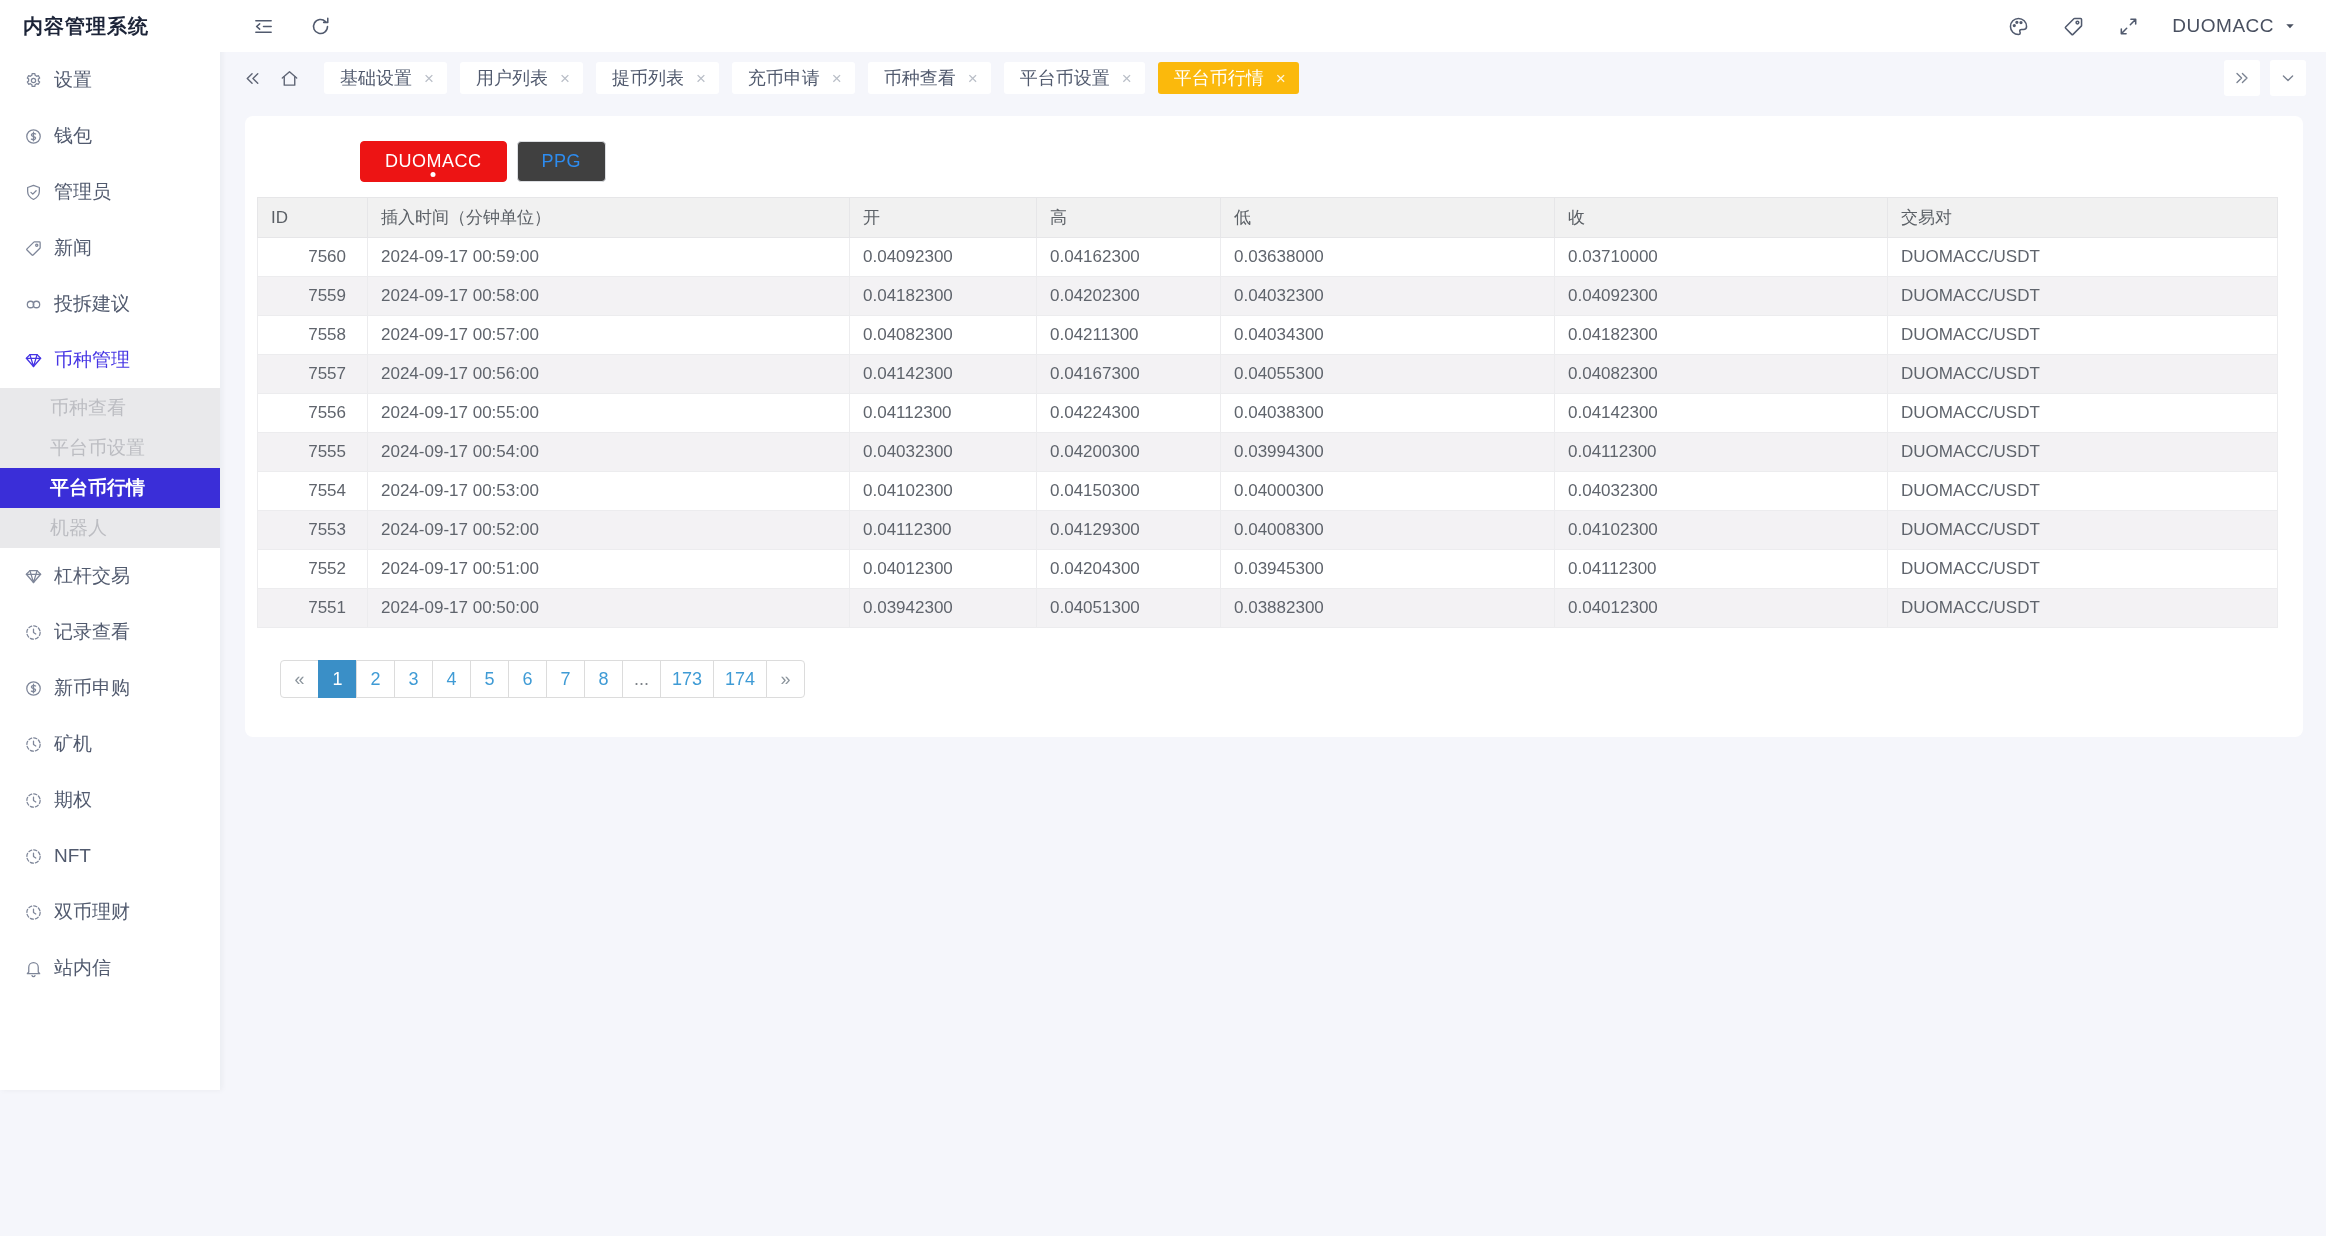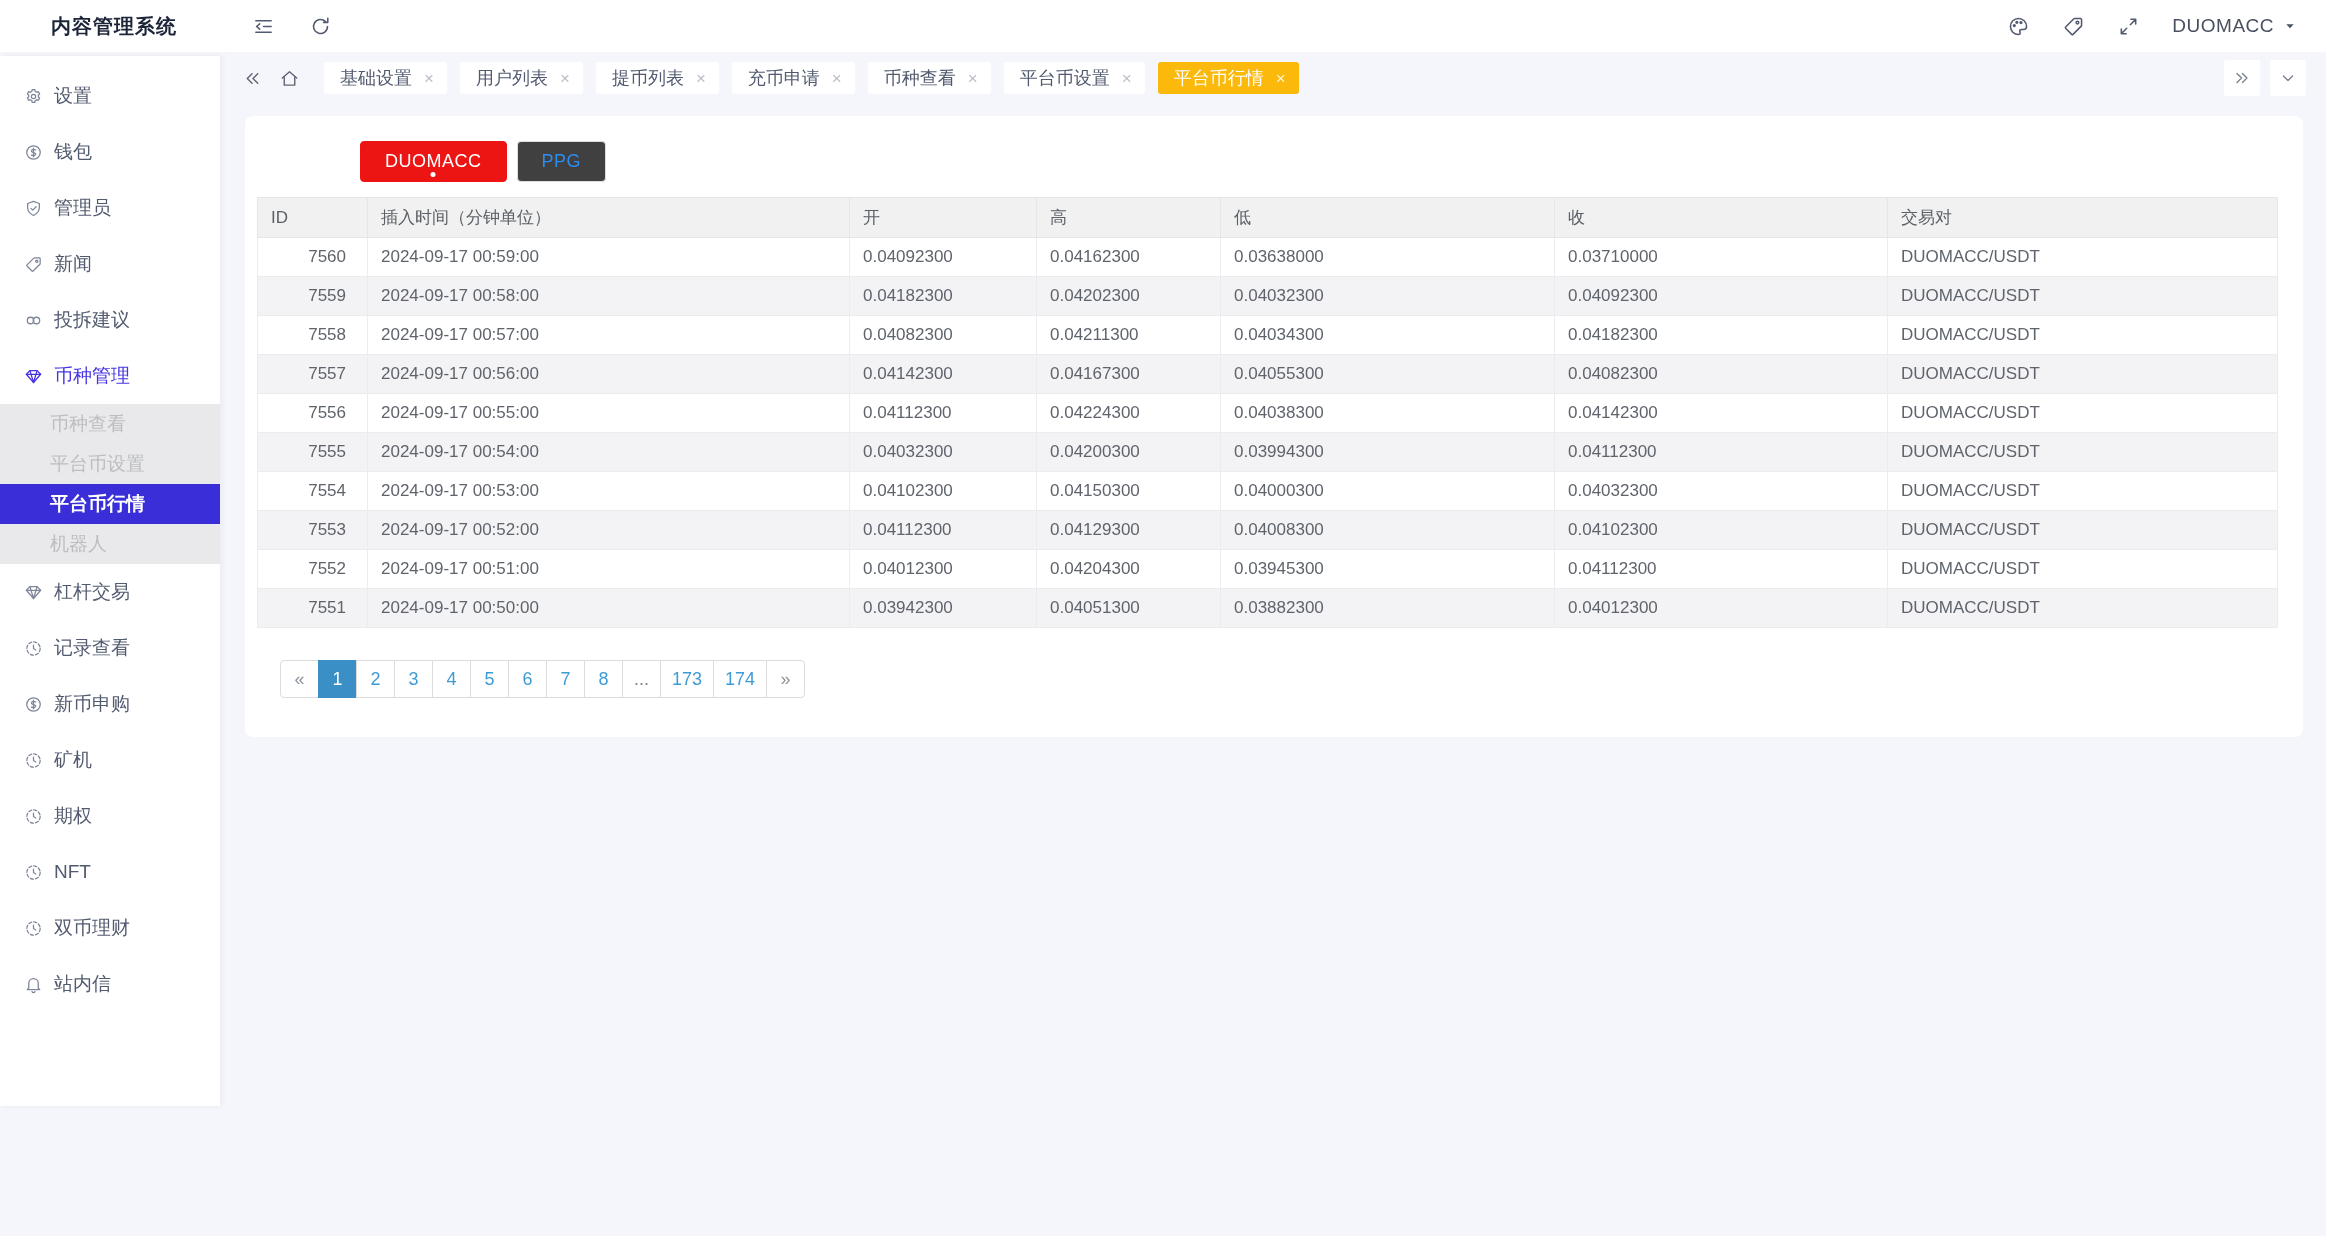--- a/index.html
+++ b/index.html
@@ -1,33 +1,33 @@
 <!DOCTYPE html>
 <html><head>
 <meta charset="utf-8">
 <style>
   * { margin:0; padding:0; box-sizing:border-box; }
   html,body { width:2326px; height:1236px; overflow:hidden; }
   body { font-family:"Liberation Sans", sans-serif; background:#f5f6fb; color:#515a6e; }
 
   
   .topbar { position:absolute; top:0; left:0; width:2326px; height:52px; background:#fff; display:flex; align-items:center; z-index:30; }
-  .logo-area { width:220px; padding-left:51px; flex:0 0 auto; }
+  .logo-area { width:220px; padding-left:23px; flex:0 0 auto; }
   .app-title { font-size:20px; font-weight:600; color:#1c2438; letter-spacing:1px; }
   .topbar-left { display:flex; align-items:center; gap:34px; margin-left:32px; }
   .topbar-right { margin-left:auto; display:flex; align-items:center; gap:32px; margin-right:28px; }
   .tb-icon { width:23px; height:23px; color:#515a6e; cursor:pointer; display:inline-block; }
   .tb-icon svg { width:100%; height:100%; }
   .user-drop { display:flex; align-items:center; gap:8px; cursor:pointer; }
   .user-label { font-size:19px; color:#495060; letter-spacing:.5px; }
   .caret { width:16px; height:16px; color:#495060; }
   .caret svg { width:100%; height:100%; }
 
   
-  .sidebar { position:absolute; top:56px; left:0; width:220px; height:1050px; background:#fff; box-shadow:2px 0 6px rgba(29,35,41,.05); z-index:20; padding-top:12px; }
+  .sidebar { position:absolute; top:40px; left:0; width:220px; height:1050px; background:#fff; box-shadow:2px 0 6px rgba(29,35,41,.05); z-index:20; padding-top:12px; }
   .side-item { height:56px; display:flex; align-items:center; padding-left:24px; cursor:pointer; color:#515a6e; }
   .side-item .icon { width:19px; height:19px; color:#7e8699; margin-right:11px; flex:0 0 auto; }
   .side-item .icon svg { width:100%; height:100%; }
   .side-label { font-size:19px; }
   .side-item.parent-active { color:#4534e4; }
   .side-item.parent-active .icon { color:#4534e4; }
   .sub-menu { background:#e9e9eb; }
   .sub-item { height:40px; line-height:40px; padding-left:50px; font-size:19px; color:#bcbdc2; cursor:pointer; }
   .sub-item.active { background:#3a2ed8; color:#fff; font-weight:700; }
 

